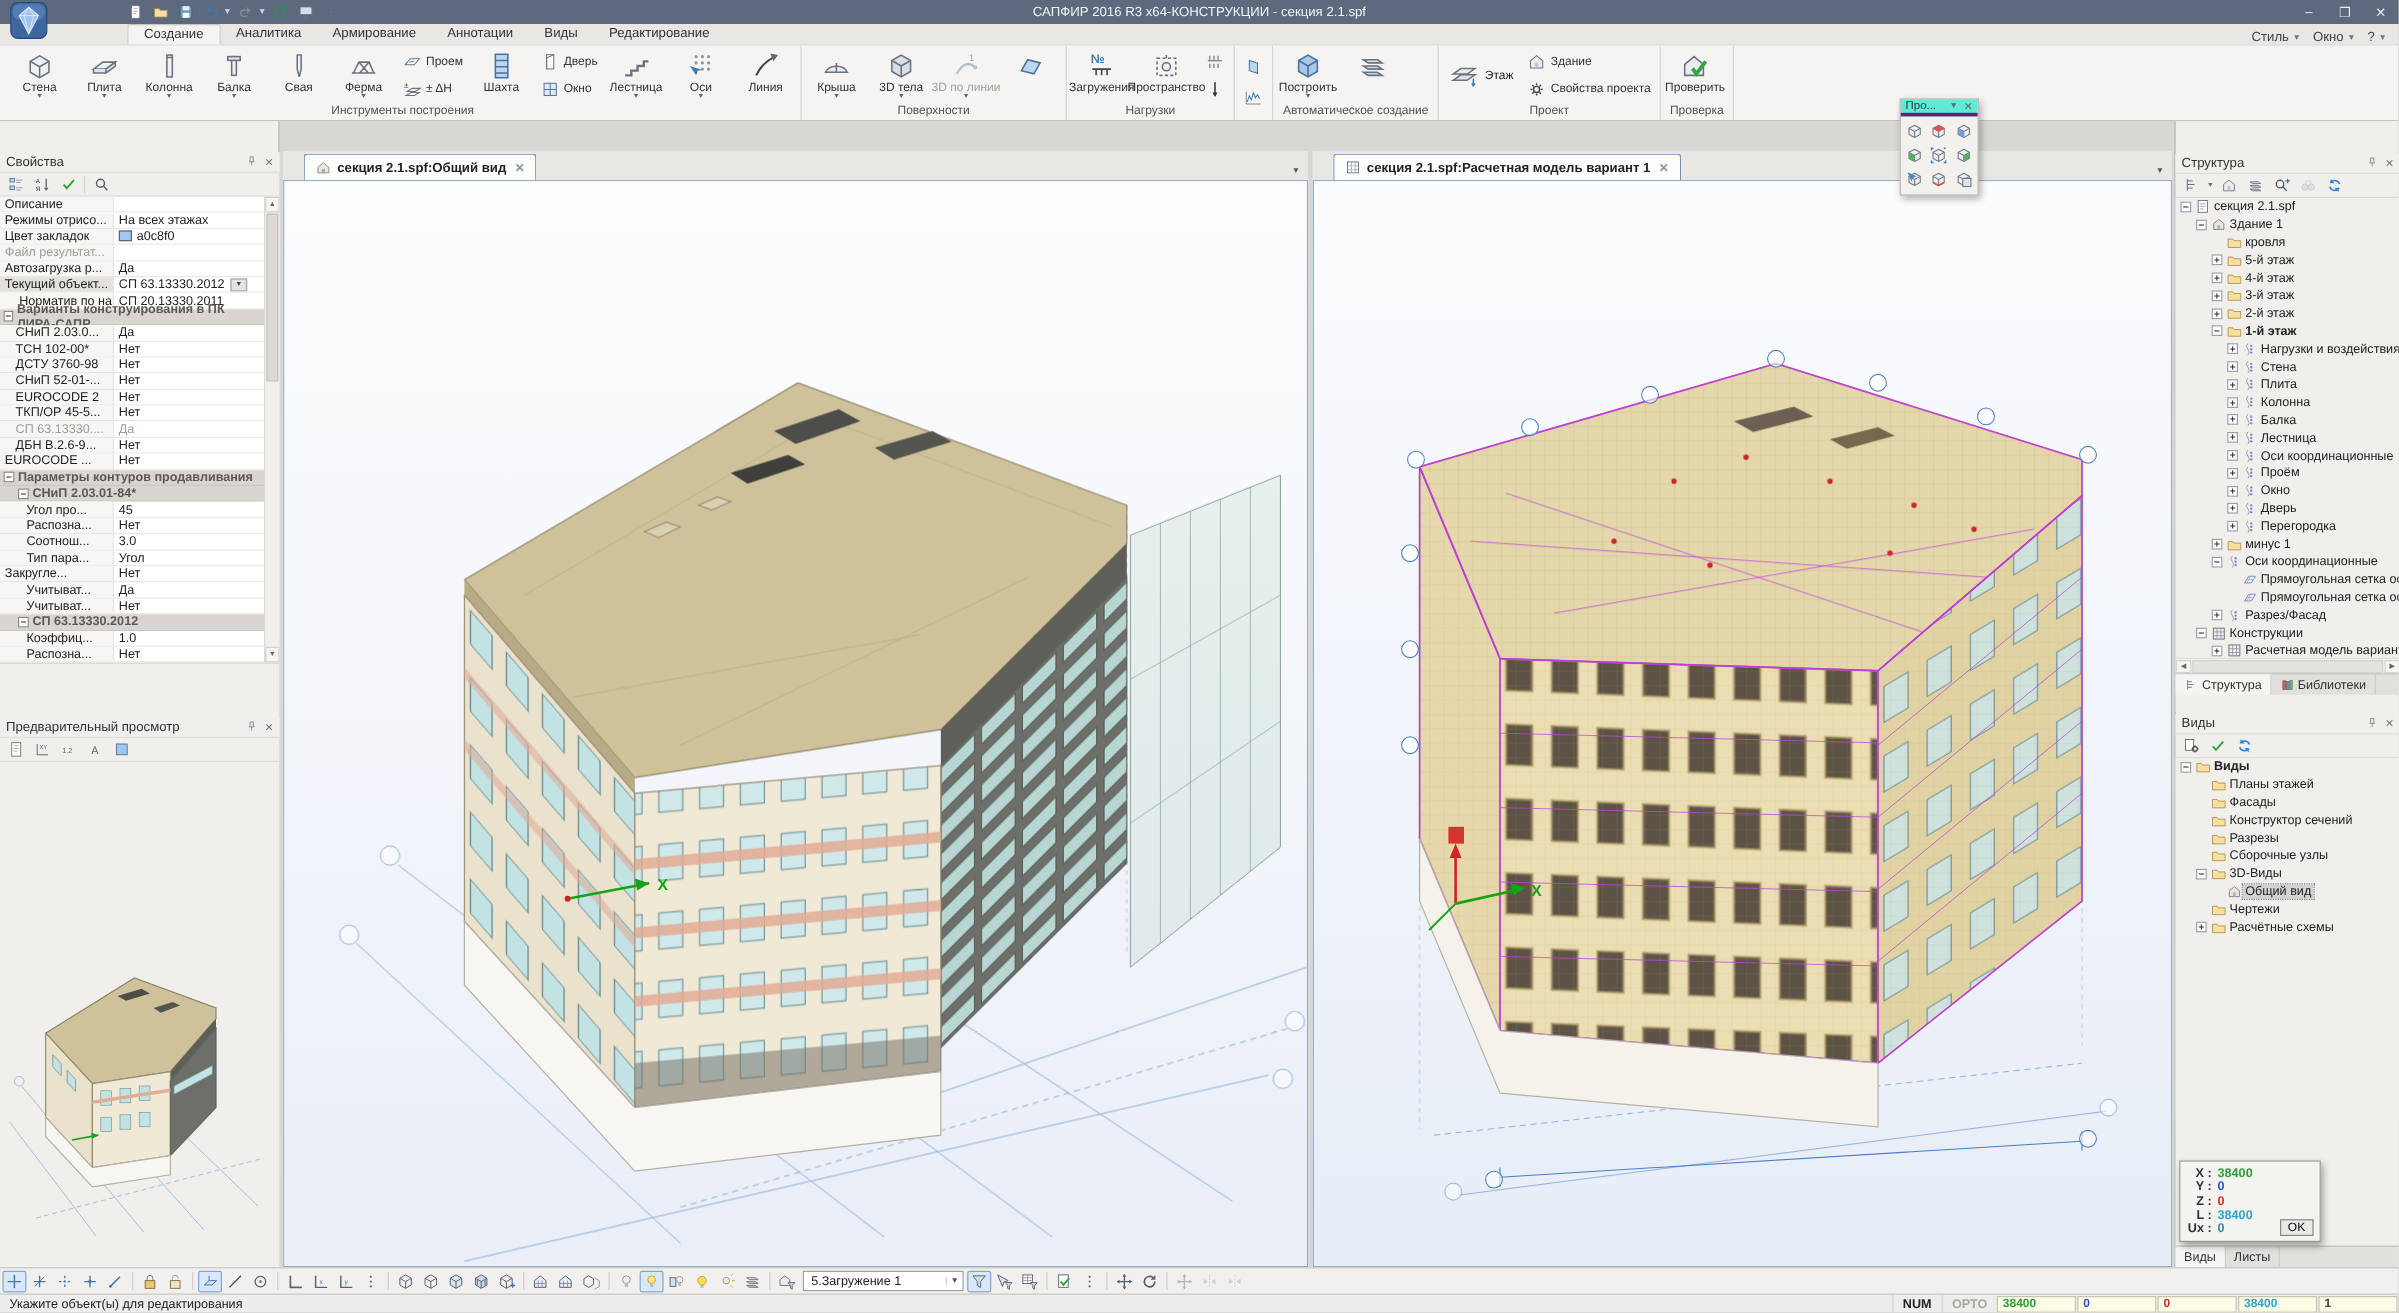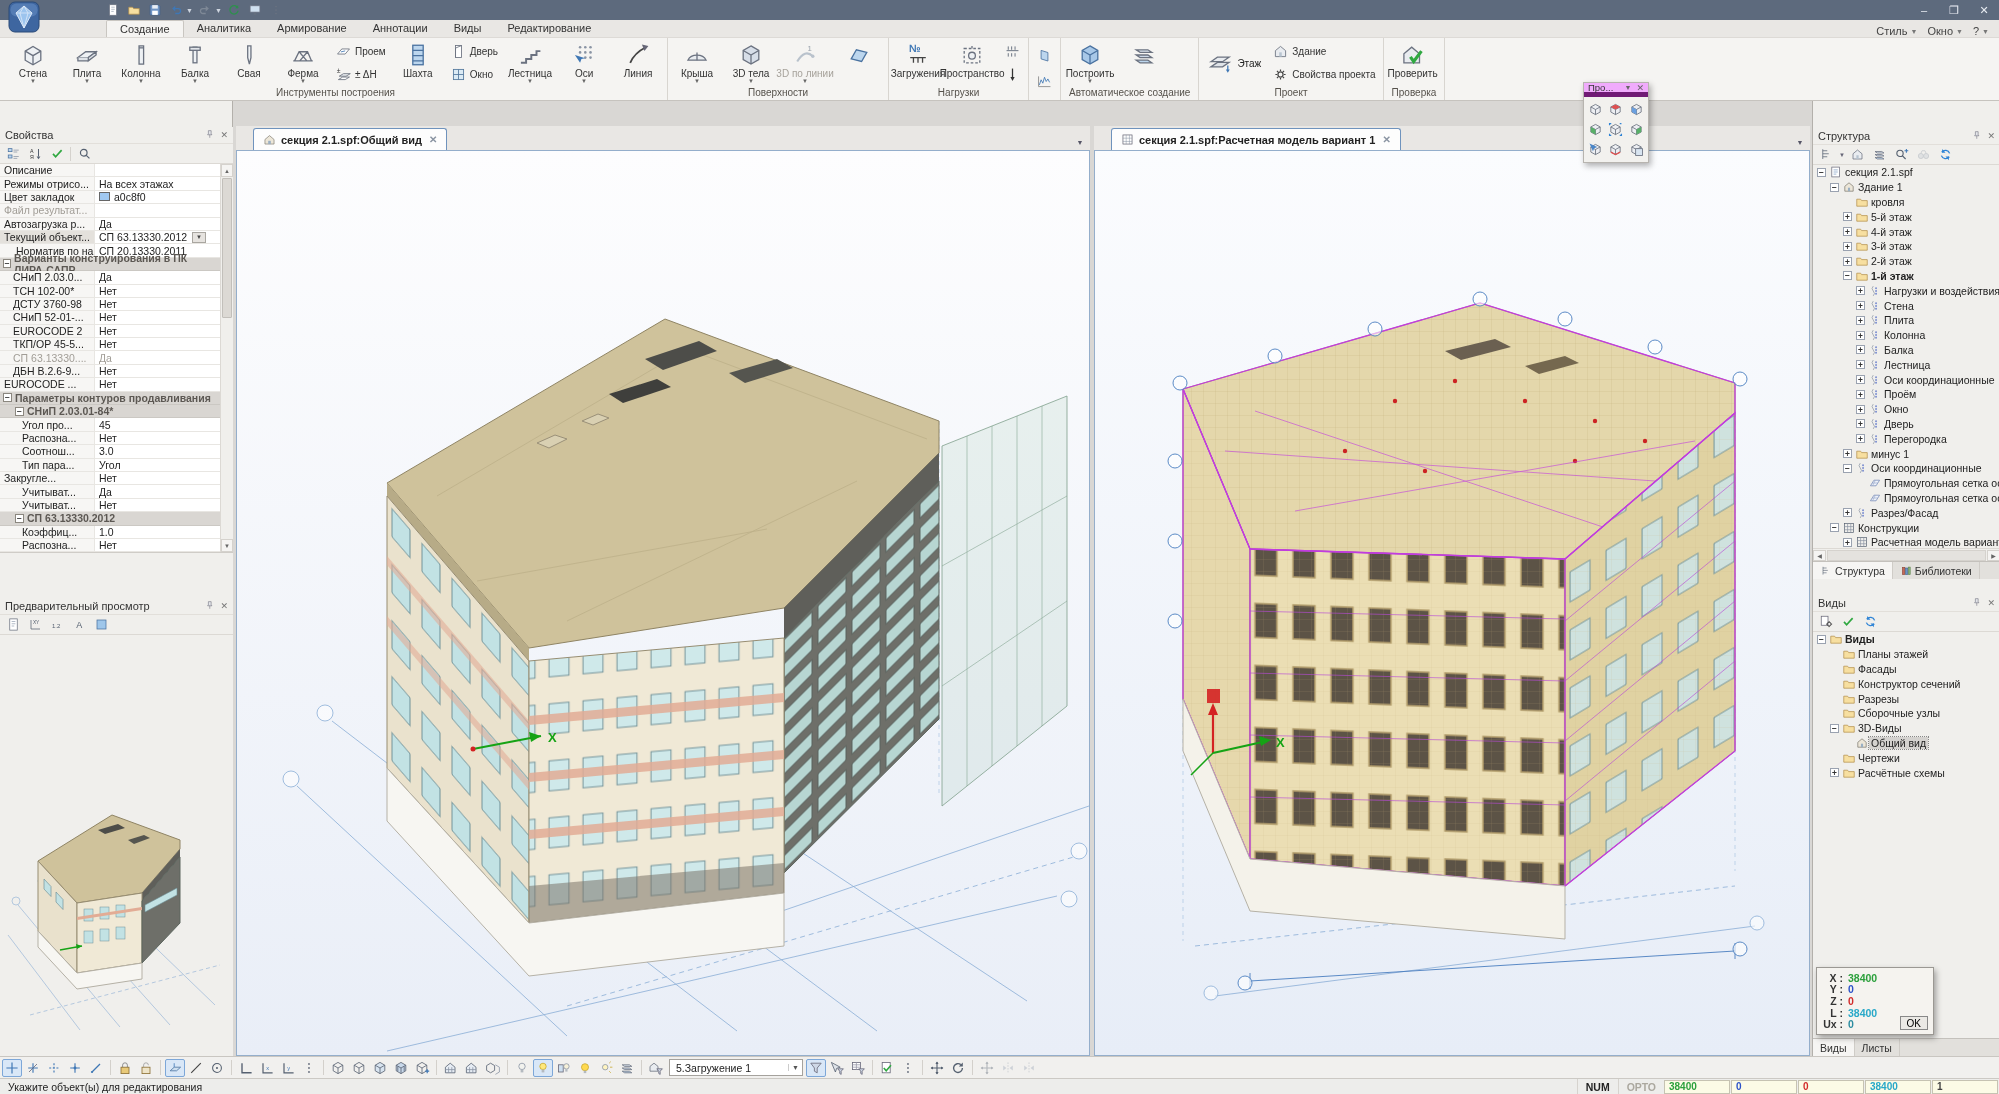--- a/index.html
+++ b/index.html
@@ -72,21 +72,21 @@
 
 .vpwin{position:absolute;top:25px;height:930px;background:#e9e7e4}
 .vptabs{height:24px;display:flex;align-items:flex-end;padding-left:17px;background:#e9e7e4;position:relative}
 .vptab{height:22px;display:flex;align-items:center;gap:5px;padding:0 9px;background:#fdfdfd;border:1px solid #6f93bd;border-bottom:none;border-radius:3px 3px 0 0;font-weight:bold;font-size:11px;color:#222}
 .vptab .x{color:#8a94a2;font-weight:bold;font-size:10px;margin-left:2px}
 .vpmenu{position:absolute;right:3px;bottom:4px;font-size:7px;color:#556;width:14px;text-align:center}
 .vpcanvas{position:absolute;left:0;right:0;top:24px;bottom:0;border:1px solid #94aecb;background:#fff;overflow:hidden}
 .vpcanvas svg{display:block}
 
 .fpal{position:absolute;left:1583px;top:-44px;width:66px;background:#f2f1ee;border:1px solid #b7b4af;box-shadow:2px 3px 6px rgba(0,0,0,.3);z-index:40}
-.fpal-h{height:14px;display:flex;align-items:center;padding:0 4px;font-size:9.5px;color:#333;background:#f0abfc;border-bottom:5px solid #701a75}
+.fpal-h{height:14px;display:flex;align-items:center;padding:0 4px;font-size:9.5px;color:#333;background:#5eead4;border-bottom:3px solid #701a75}
 .fpal-h .arr{margin-left:auto;font-size:7px;color:#666}
 .fpal-h .x{margin-left:5px;font-size:9px;color:#666}
 .fpal-grid{display:grid;grid-template-columns:repeat(3,1fr);gap:1px;padding:3px 2px;justify-items:center}
 .fcube{width:19px;height:19px;display:flex;align-items:center;justify-content:center;border:1px solid transparent}
 
 .dock-right{position:absolute;left:1812px;top:0;width:187px;height:955px;background:#f0efec;border-left:1px solid #b3b0ab}
 .hscroll{height:13px;display:flex;align-items:center;border-top:1px solid #dcd9d4;background:#f0efec}
 .hs-btn{width:13px;height:11px;border:1px solid #d5d2cd;background:#f5f4f2;font-size:6px;color:#666;display:flex;align-items:center;justify-content:center}
 .hs-track{flex:1;margin:0 1px;height:11px;background:#e4e2de;border:1px solid #d5d2cd}
 .ptabs{display:flex;border-top:1px solid #c4c1bc;background:#e2e0dc;height:18px}
@@ -189,20 +189,21 @@
         <span class="qbtn">
           <span class="ic">
             <svg width="14" height="14" viewBox="0 0 20 20">
               <circle cx="10" cy="5" r="1.2" fill="#6b7280"></circle>
               <circle cx="10" cy="10" r="1.2" fill="#6b7280"></circle>
               <circle cx="10" cy="15" r="1.2" fill="#6b7280"></circle>
             </svg>
           </span>
         </span>
       </div>
+    <div class="tb-title">САПФИР 2016 R3 x64-КОНСТРУКЦИИ - секция 2.1.spf</div>
     <div class="winctl" id="winctl">
         <span>–</span>
         <span>❐</span>
         <span>✕</span>
       </div>
   </div>
 
   <div class="menurow">
     <div style="display:flex" id="menutabs">
         <div class="menutab active">Создание</div>

